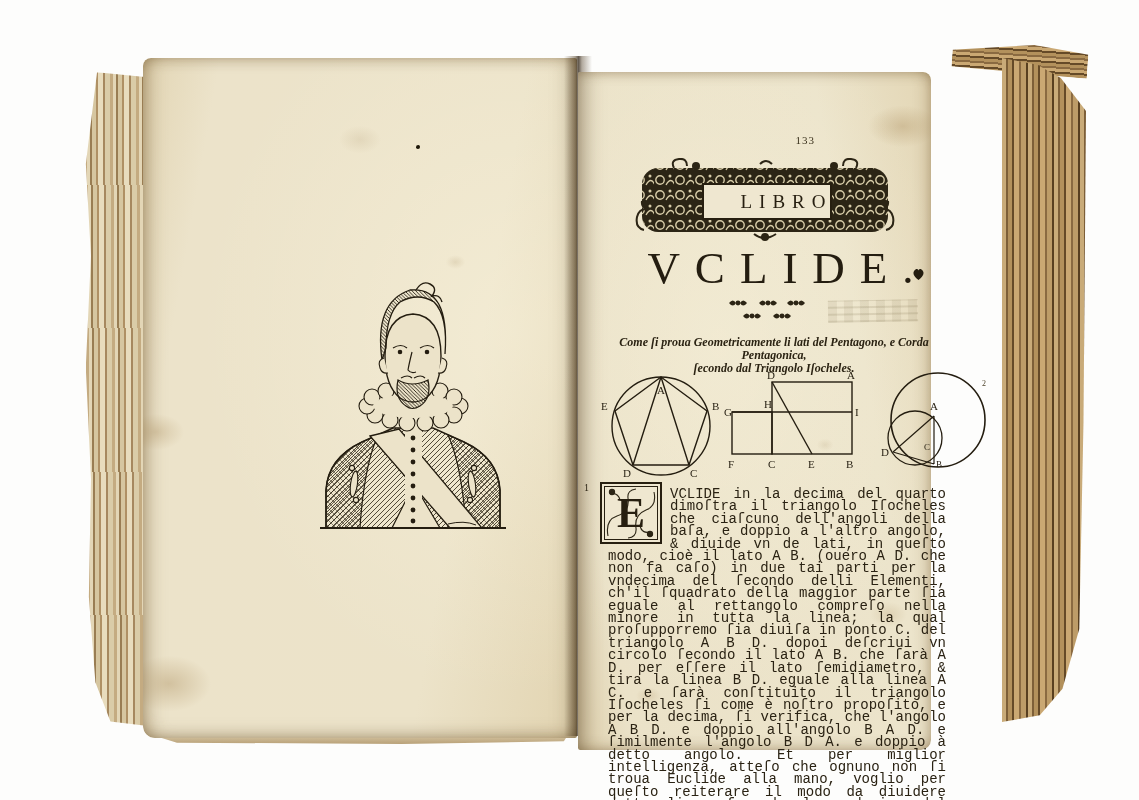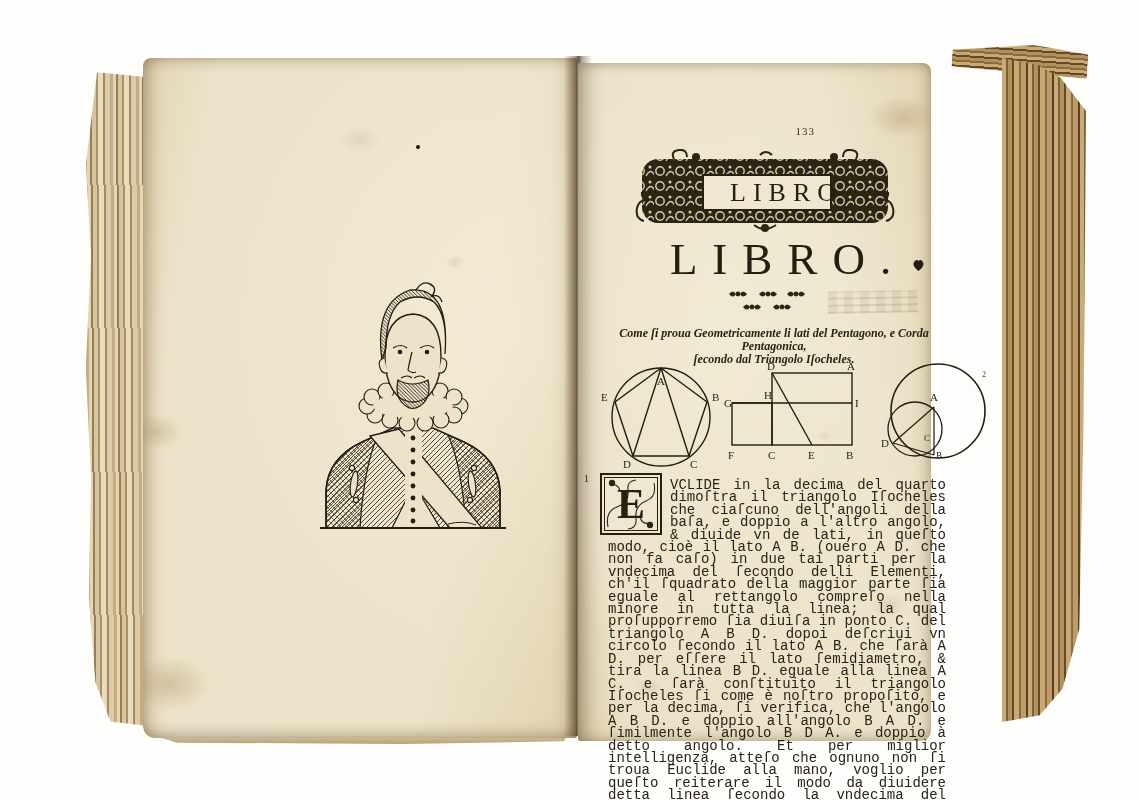--- a/index.html
+++ b/index.html
@@ -33,21 +33,21 @@
       radial-gradient(120% 90% at 85% 40%, rgba(255,250,230,.35), rgba(0,0,0,0) 60%),
       linear-gradient(100deg,#e2d5b4 0%,#ece3ca 14%,#ece3c9 70%,#e2d4b1 100%);
     border-radius:8px 2px 2px 12px;
     box-shadow:
       inset 14px 0 20px -12px rgba(110,80,35,.55),
       inset -16px 0 22px -14px rgba(70,48,18,.50),
       inset 0 10px 16px -12px rgba(110,80,35,.45),
       inset 0 -12px 18px -13px rgba(110,80,35,.5);
   }
   .right-page{
-    position:absolute;left:578px;top:63px;width:353px;height:678px;
+    position:absolute;left:578px;top:72px;width:353px;height:678px;
     background:
       radial-gradient(110% 90% at 40% 40%, rgba(255,250,230,.30), rgba(0,0,0,0) 60%),
       linear-gradient(80deg,#e0d2af 0%,#ebe2c8 12%,#ece4cb 75%,#e3d6b5 100%);
     border-radius:2px 8px 10px 2px;
     box-shadow:
       inset 16px 0 22px -13px rgba(70,48,18,.55),
       inset -12px 0 16px -11px rgba(110,80,35,.45),
       inset 0 10px 14px -11px rgba(110,80,35,.4),
       inset 0 -10px 16px -12px rgba(110,80,35,.45);
   }
@@ -104,21 +104,21 @@
     position:absolute;right:116px;top:62px;font-size:11px;letter-spacing:1px;
     color:#3b321d;
   }
   .cartouche{position:absolute;left:56px;top:86px;width:262px;height:84px;}
   .cartouche .label-box{
     position:absolute;left:68px;top:25px;width:126px;height:33px;
     background:var(--paper-hi);border:2px solid var(--ink);
     display:flex;align-items:center;justify-content:center;
   }
   .cartouche .label-box span{
-    font-size:26px;letter-spacing:7px;padding-left:7px;color:var(--ink);margin-left:32px;
+    font-size:19px;letter-spacing:7px;padding-left:7px;color:var(--ink);margin-left:32px;
   }
   .main-title{
     position:absolute;left:0;top:170px;width:390px;text-align:center;
     font-size:45px;letter-spacing:15px;padding-left:15px;color:#241d10;
     white-space:nowrap;
   }
   .title-leaf{position:absolute;left:334px;top:196px;width:13px;height:13px;}
   .fleuron{position:absolute;left:146px;top:224px;width:88px;height:28px;}
   .show-through{
     position:absolute;left:250px;top:228px;width:90px;height:22px;
@@ -290,21 +290,21 @@
           <circle cx="62" cy="8" r="4"></circle>
             <circle cx="200" cy="8" r="4"></circle>
           <circle cx="131" cy="79" r="4"></circle>
         </g>
       </svg>
       <div class="label-box">
         <span>LIBRO</span>
       </div>
     </div>
 
-    <div class="main-title">LIBRO.</div>
+    <div class="main-title">VCLIDE.</div>
     <svg class="title-leaf" viewBox="0 0 13 13">
       <path d="M6.5,12 C1,8 0,4 3.5,1.5 C5,0.6 6,1.4 6.5,2.4 C7,1.4 8,0.6 9.5,1.5 C13,4 12,8 6.5,12 Z" fill="#241d10"></path>
     </svg>
 
     <svg class="fleuron" viewBox="0 0 88 28">
       <g fill="#2c2515">
         <g transform="translate(14,7)">
           <circle r="2.4"></circle>
             <path d="M-9,0 q4,-5 7,0 q-3,5 -7,0 Z"></path>
             <path d="M9,0 q-4,-5 -7,0 q3,5 7,0 Z"></path>

